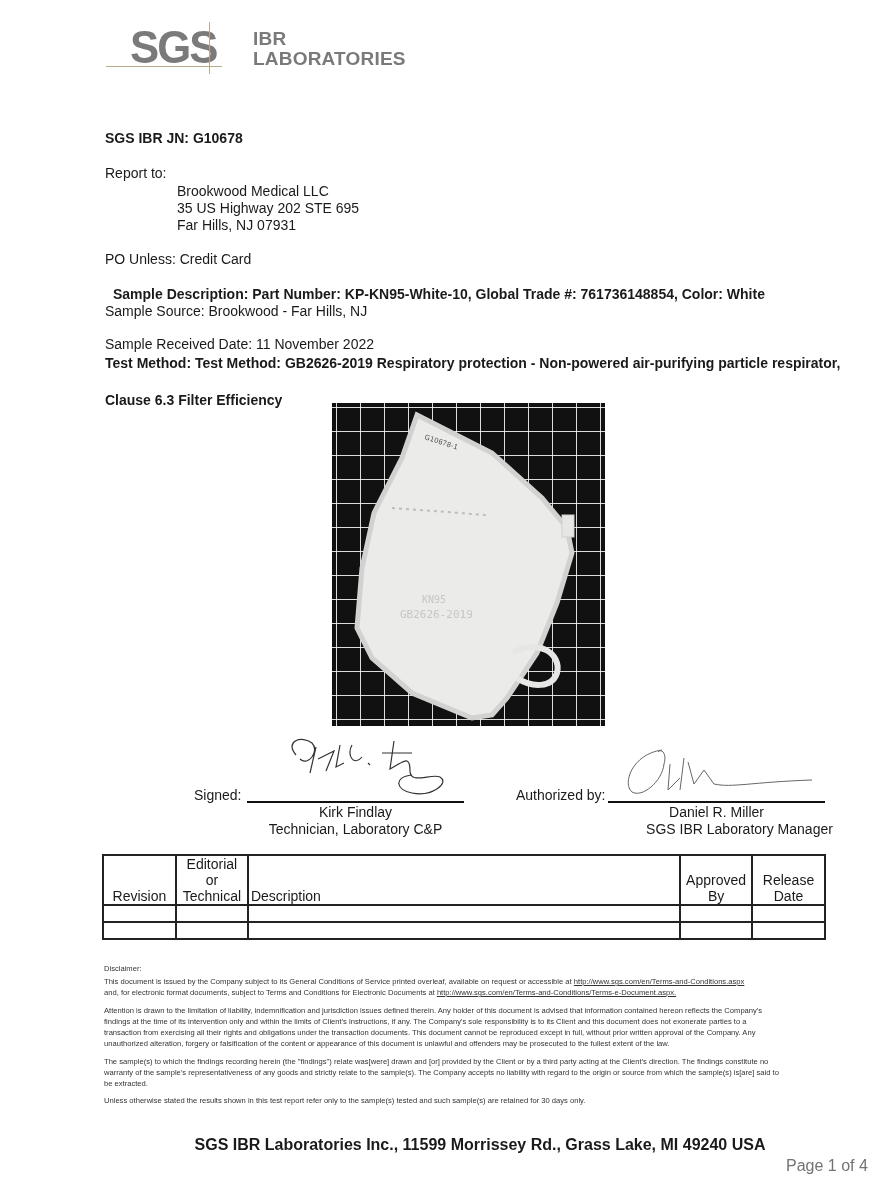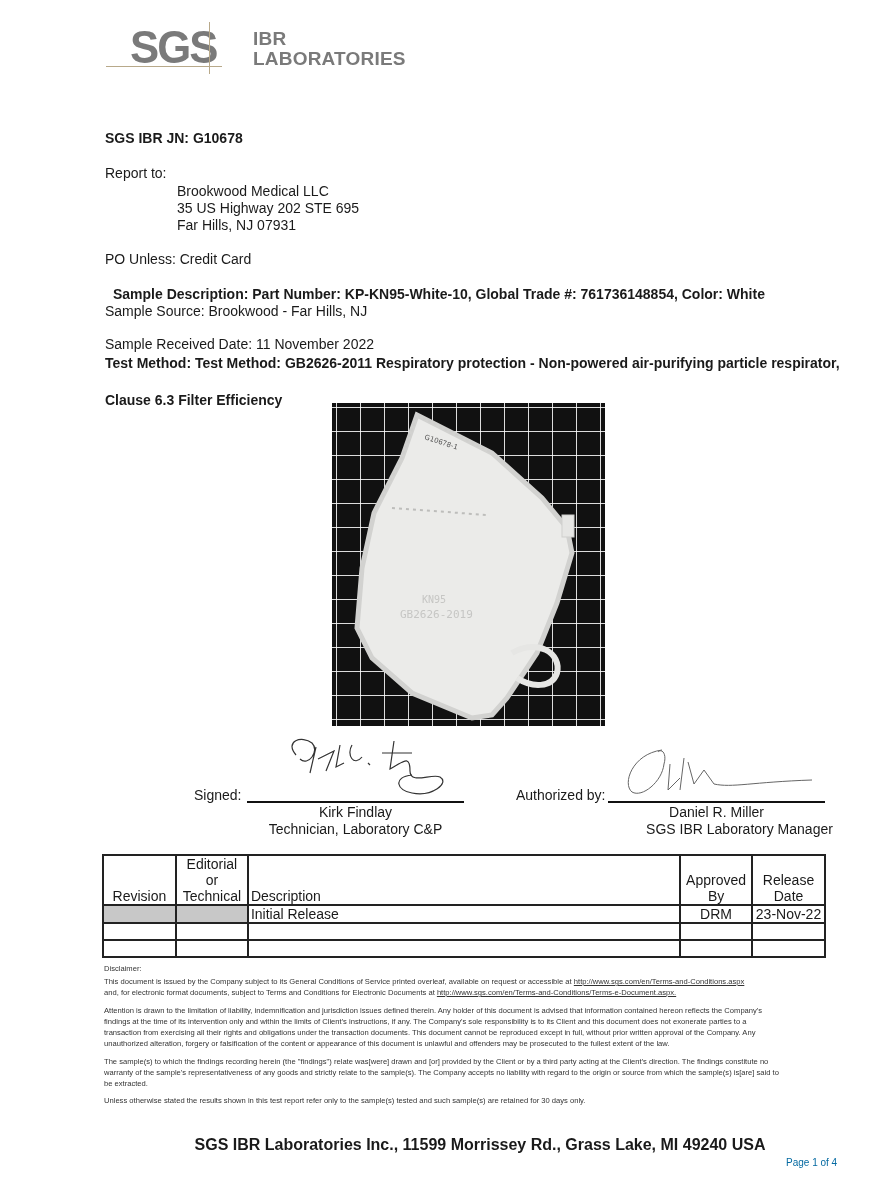--- a/index.html
+++ b/index.html
@@ -34,21 +34,21 @@
   table.rev tr.row td { height: 17px; }
   .grey { background: #c8c8c8; }
   .ctr { text-align: center; }
 
   
   .disc { left: 104px; font-size: 7.6px; line-height: 10.3px; color: #333; white-space: nowrap; }
   .disc a { color: #333; text-decoration: underline; }
 
   .footer1 { left: 0; width: 960px; top: 1136px; text-align: center; font-weight: bold; font-size: 16px; }
   .footer2 { left: 0; width: 760px; top: 1158px; text-align: center; font-weight: bold; font-size: 16px; margin-top: 44px; }
-  .page { left: 786px; top: 1157px; font-size: 10px; color: #0369a1; }
+  .page { left: 786px; top: 1157px; font-size: 16px; color: #737373; }
 </style>
 </head>
 <body>
 
 <div class="abs logo-sgs">SGS</div>
 <div class="abs logo-hline"></div>
 <div class="abs logo-vline"></div>
 <div class="abs logo-ibr">
   <div>IBR</div>
   <div>LABORATORIES</div>
@@ -60,21 +60,21 @@
 <div class="abs t" style="left:177px;top:183px;">Brookwood Medical LLC</div>
 <div class="abs t" style="left:177px;top:200px;">35 US Highway 202 STE 695</div>
 <div class="abs t" style="left:177px;top:217px;">Far Hills,  NJ  07931</div>
 
 <div class="abs t" style="left:105px;top:251px;">PO Unless: Credit Card</div>
 
 <div class="abs t b" style="left:105px;top:286px;margin-left:8px;">Sample Description: Part Number: KP-KN95-White-10,  Global Trade #: 761736148854,  Color: White</div>
 <div class="abs t" style="left:105px;top:303px;">Sample Source: Brookwood - Far Hills, NJ</div>
 <div class="abs t" style="left:105px;top:336px;">Sample Received Date: 11 November 2022</div>
 
-<div class="abs t b" style="left:105px;top:355px;">Test Method: Test Method: GB2626-2011 Respiratory protection - Non-powered air-purifying particle respirator,</div>
+<div class="abs t b" style="left:105px;top:355px;">Test Method: Test Method: GB2626-2019 Respiratory protection - Non-powered air-purifying particle respirator,</div>
 <div class="abs t b" style="left:105px;top:372px;margin-top:20px;">Clause 6.3 Filter Efficiency</div>
 
 <div class="abs photo">
   <svg width="273" height="323" viewBox="0 0 273 323">
     <path d="M85 12 L160 50 L210 95 L235 125 L240 150 L225 200 L205 250 L175 295 L160 312 L140 315 L80 290 L40 255 L25 225 L30 165 L42 110 L70 55 Z" fill="#ebebe9" stroke="#d2d2d0" stroke-width="5"></path>
     <path d="M42 110 L70 55 L85 12 L160 50" fill="none" stroke="#cfcfcd" stroke-width="2" stroke-dasharray="3 3"></path>
     <path d="M60 105 L155 112" stroke="#bdbdbb" stroke-width="2" stroke-dasharray="3 4"></path>
     <path d="M180 250 C205 235 230 250 225 270 C220 285 200 285 185 275" fill="none" stroke="#e6e6e4" stroke-width="6"></path>
     <rect x="230" y="112" width="12" height="22" fill="#e6e6e4" stroke="#cfcfcd"></rect>
     <text x="90" y="200" font-family="DejaVu Sans Mono, monospace" font-size="10" fill="#c6c6c4">KN95</text>
@@ -119,27 +119,20 @@
     <td class="ctr">
       <div>Approved</div>
       <div>By</div>
     </td>
     <td class="ctr">
       <div>Release</div>
       <div>Date</div>
     </td>
   </tr>
   <tr class="row">
-    <td class="grey"></td>
-    <td class="grey"></td>
-    <td>Initial Release</td>
-    <td class="ctr">DRM</td>
-    <td class="ctr">23-Nov-22</td>
-  </tr>
-  <tr class="row">
     <td></td>
     <td></td>
     <td></td>
     <td></td>
     <td></td>
   </tr>
   <tr class="row">
     <td></td>
     <td></td>
     <td></td>

